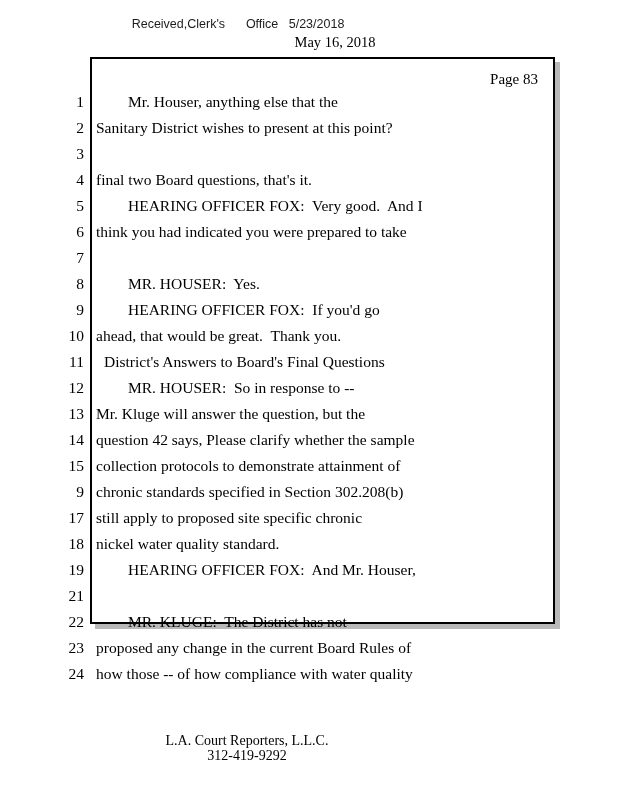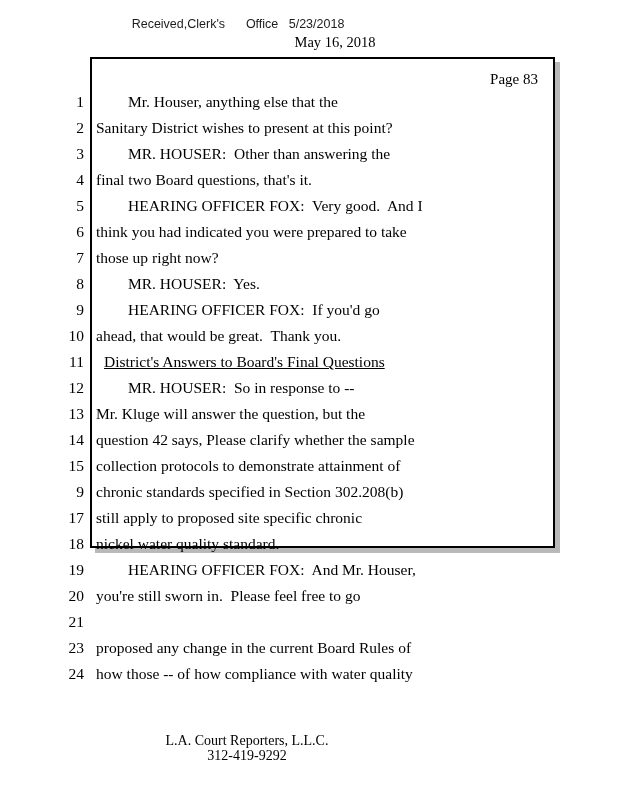--- a/index.html
+++ b/index.html
@@ -44,21 +44,21 @@
     color: #000000;
     margin-left: 40px;
   }
 
   
   .sheet {
     position: absolute;
     left: 90px;
     top: 57px;
     width: 465px;
-    height: 491px;
+    height: 567px;
     box-sizing: border-box;
     border: 2px solid #000000;
     background: #ffffff;
     box-shadow: 5px 5px 0 0 #b9b9b9;
   }
   .page-number {
     position: absolute;
     top: 12px;
     right: 15px;
     font-size: 15px;
@@ -81,21 +81,21 @@
   .row .num {
     flex: none;
     width: 44px;
     text-align: right;
   }
   .row .txt {
     margin-left: 12px;
     white-space: pre;
   }
   .indent-0 { padding-left: 0; }
-  .indent-1 { padding-left: 8px; text-decoration: underline; }
+  .indent-1 { padding-left: 8px; }
   .indent-2 { padding-left: 32px; }
 
   
   .footer {
     position: absolute;
     top: 733px;
     left: 0;
     width: 494px;
     text-align: center;
     font-size: 14px;
@@ -117,37 +117,35 @@
     <div class="row">
       <div class="num">1</div>
       <div class="txt indent-2">Mr. Houser, anything else that the</div>
     </div>
     <div class="row">
       <div class="num">2</div>
       <div class="txt indent-0">Sanitary District wishes to present at this point?</div>
     </div>
     <div class="row">
       <div class="num">3</div>
-      <div class="txt indent-2">MR. HOUSER:  Other than answering the</div>
     </div>
     <div class="row">
       <div class="num">4</div>
       <div class="txt indent-0">final two Board questions, that's it.</div>
     </div>
     <div class="row">
       <div class="num">5</div>
       <div class="txt indent-2">HEARING OFFICER FOX:  Very good.  And I</div>
     </div>
     <div class="row">
       <div class="num">6</div>
       <div class="txt indent-0">think you had indicated you were prepared to take</div>
     </div>
     <div class="row">
       <div class="num">7</div>
-      <div class="txt indent-0">those up right now?</div>
     </div>
     <div class="row">
       <div class="num">8</div>
       <div class="txt indent-2">MR. HOUSER:  Yes.</div>
     </div>
     <div class="row">
       <div class="num">9</div>
       <div class="txt indent-2">HEARING OFFICER FOX:  If you'd go</div>
     </div>
     <div class="row">
@@ -184,25 +182,25 @@
     </div>
     <div class="row">
       <div class="num">18</div>
       <div class="txt indent-0">nickel water quality standard.</div>
     </div>
     <div class="row">
       <div class="num">19</div>
       <div class="txt indent-2">HEARING OFFICER FOX:  And Mr. Houser,</div>
     </div>
     <div class="row">
-      <div class="num">20</div>
-      <div class="txt indent-0">you're still sworn in.  Please feel free to go</div>
-    </div>
-    <div class="row">
       <div class="num">21</div>
+    </div>
+    <div class="row">
+      <div class="num">22</div>
+      <div class="txt indent-2">MR. KLUGE:  The District has not</div>
     </div>
     <div class="row">
       <div class="num">23</div>
       <div class="txt indent-0">proposed any change in the current Board Rules of</div>
     </div>
     <div class="row">
       <div class="num">24</div>
       <div class="txt indent-0">how those -- of how compliance with water quality</div>
     </div>
   </div>

